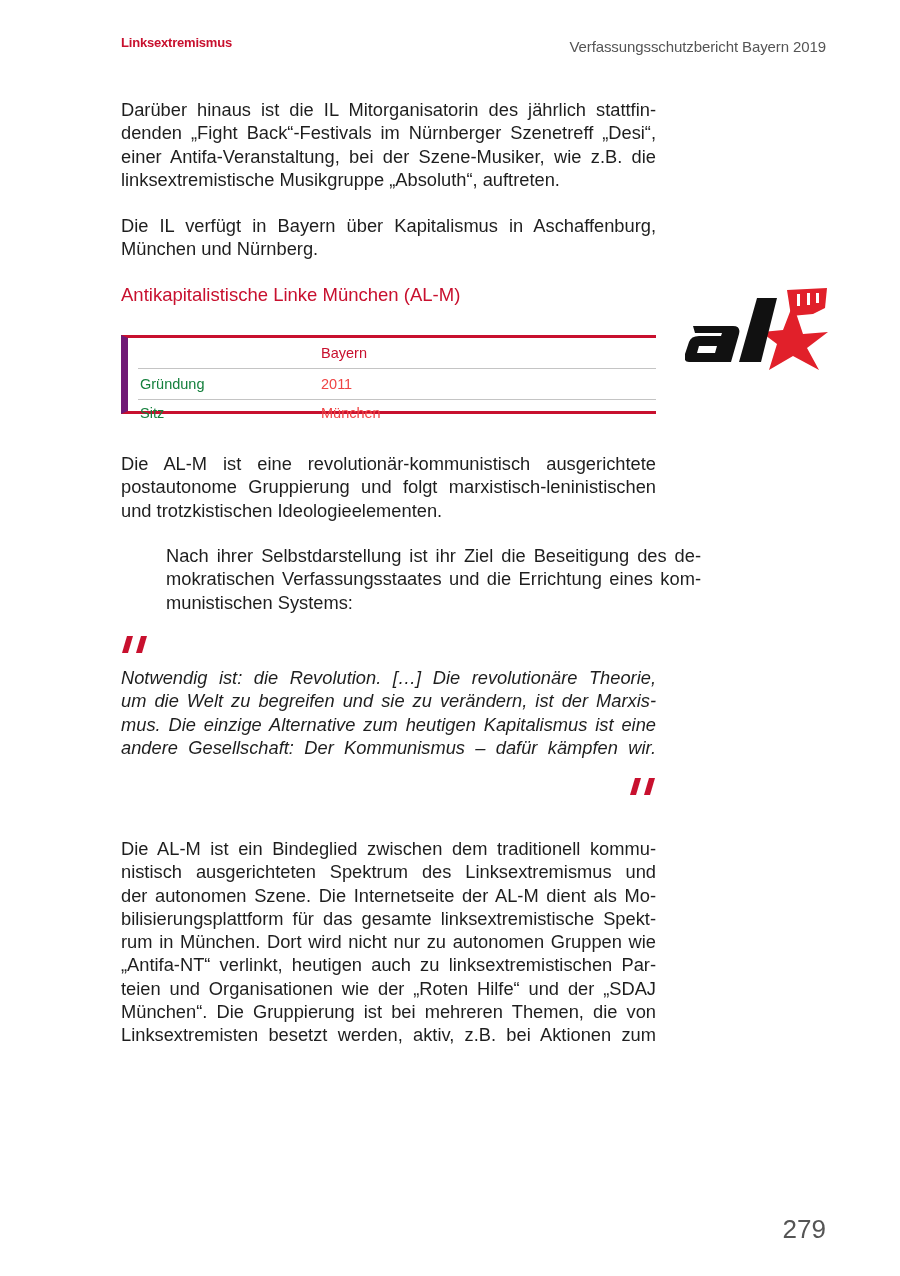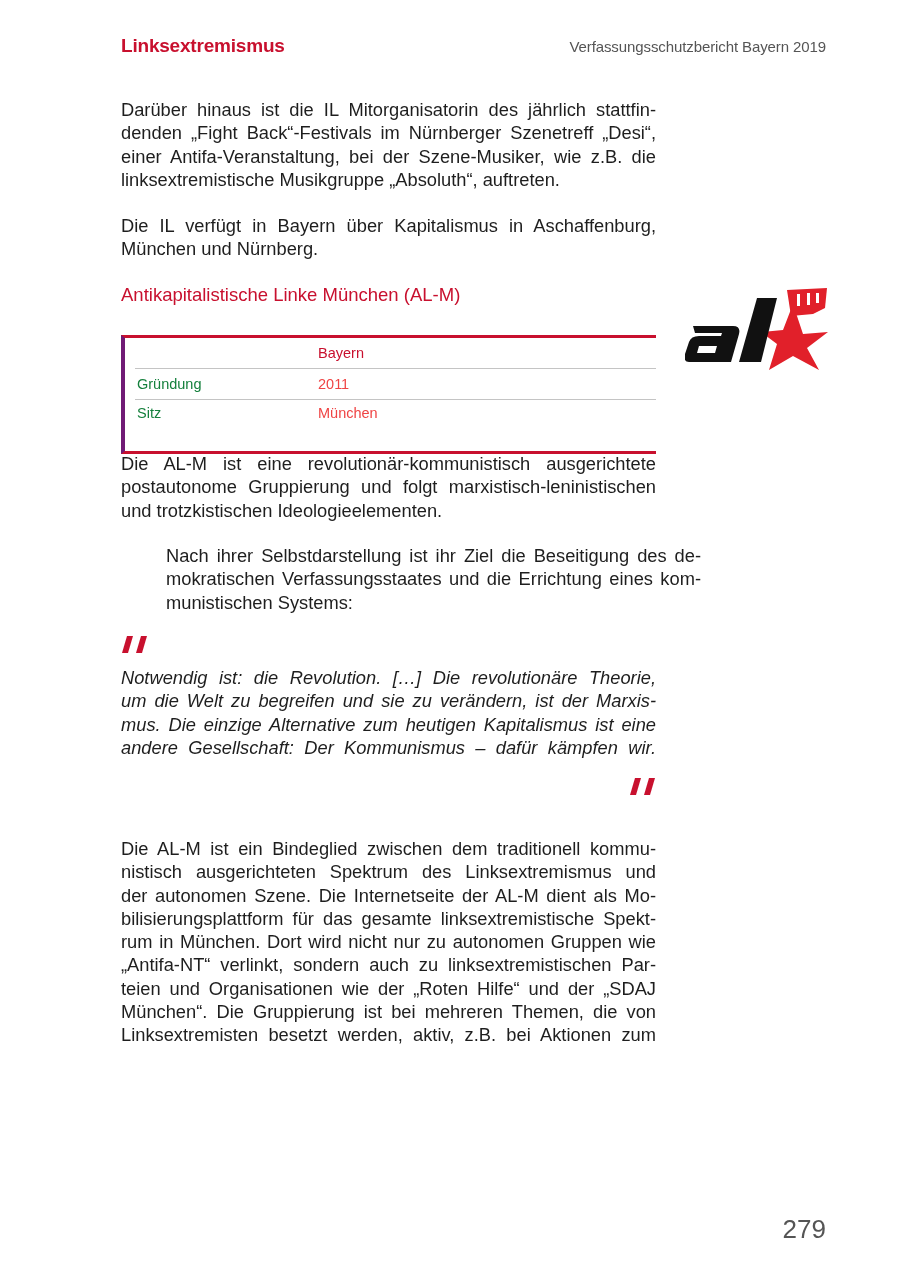--- a/index.html
+++ b/index.html
@@ -12,21 +12,21 @@
       height: 1276px;
       position: relative;
       overflow: hidden;
       font-family: "Liberation Sans", "DejaVu Sans", sans-serif;
       color: #1e1e1e;
     }
     .header-section {
       position: absolute;
       left: 121px;
       top: 35px;
-      font-size: 19px;
+      font-size: 13px;
       font-weight: bold;
       color: #c8102e;
       letter-spacing: -0.2px;
     }
     .header-doc {
       position: absolute;
       right: 74px;
       top: 38px;
       font-size: 15px;
       color: #555555;
@@ -57,22 +57,22 @@
       left: 121px;
       top: 284px;
       font-size: 18.5px;
       color: #c8102e;
     }
     .info-table {
       position: absolute;
       left: 121px;
       top: 335px;
       width: 535px;
-      height: 119px;
-      border-left: 4px solid #701a75;
+      height: 79px;
+      border-left: 7px solid #701a75;
       border-top: 3px solid #c8102e;
       border-bottom: 3px solid #c8102e;
       box-sizing: border-box;
     }
     .info-row {
       position: absolute;
       left: 10px;
       right: 0;
       height: 29px;
       font-size: 14.5px;
@@ -221,19 +221,19 @@
     <polygon points="19,0 25,0 20,17 14,17" fill="#c8102e"></polygon>
   </svg>
 </div>
 
 <p class="para" style="top:837px;">
   <span class="ln">Die AL-M ist ein Bindeglied zwischen dem traditionell kommu-</span>
   <span class="ln">nistisch ausgerichteten Spektrum des Linksextremismus und</span>
   <span class="ln">der autonomen Szene. Die Internetseite der AL-M dient als Mo-</span>
   <span class="ln">bilisierungsplattform für das gesamte linksextremistische Spekt-</span>
   <span class="ln">rum in München. Dort wird nicht nur zu autonomen Gruppen wie</span>
-  <span class="ln">„Antifa-NT“ verlinkt, sondern auch zu linksextremistischen Par-</span>
+  <span class="ln">„Antifa-NT“ verlinkt, heutigen auch zu linksextremistischen Par-</span>
   <span class="ln">teien und Organisationen wie der „Roten Hilfe“ und der „SDAJ</span>
   <span class="ln">München“. Die Gruppierung ist bei mehreren Themen, die von</span>
   <span class="ln">Linksextremisten besetzt werden, aktiv, z.B. bei Aktionen zum</span>
 </p>
 
 <div class="page-number">279</div>
 
 </body></html>

